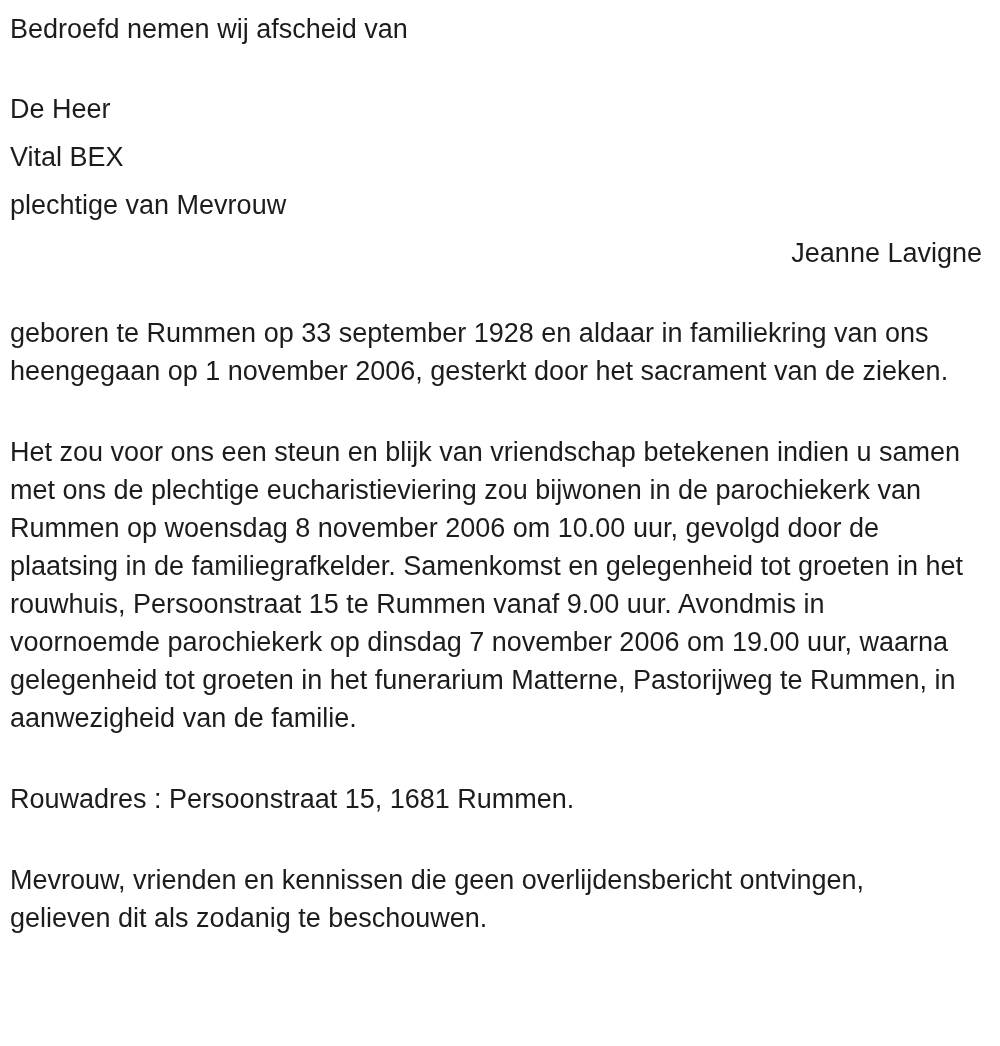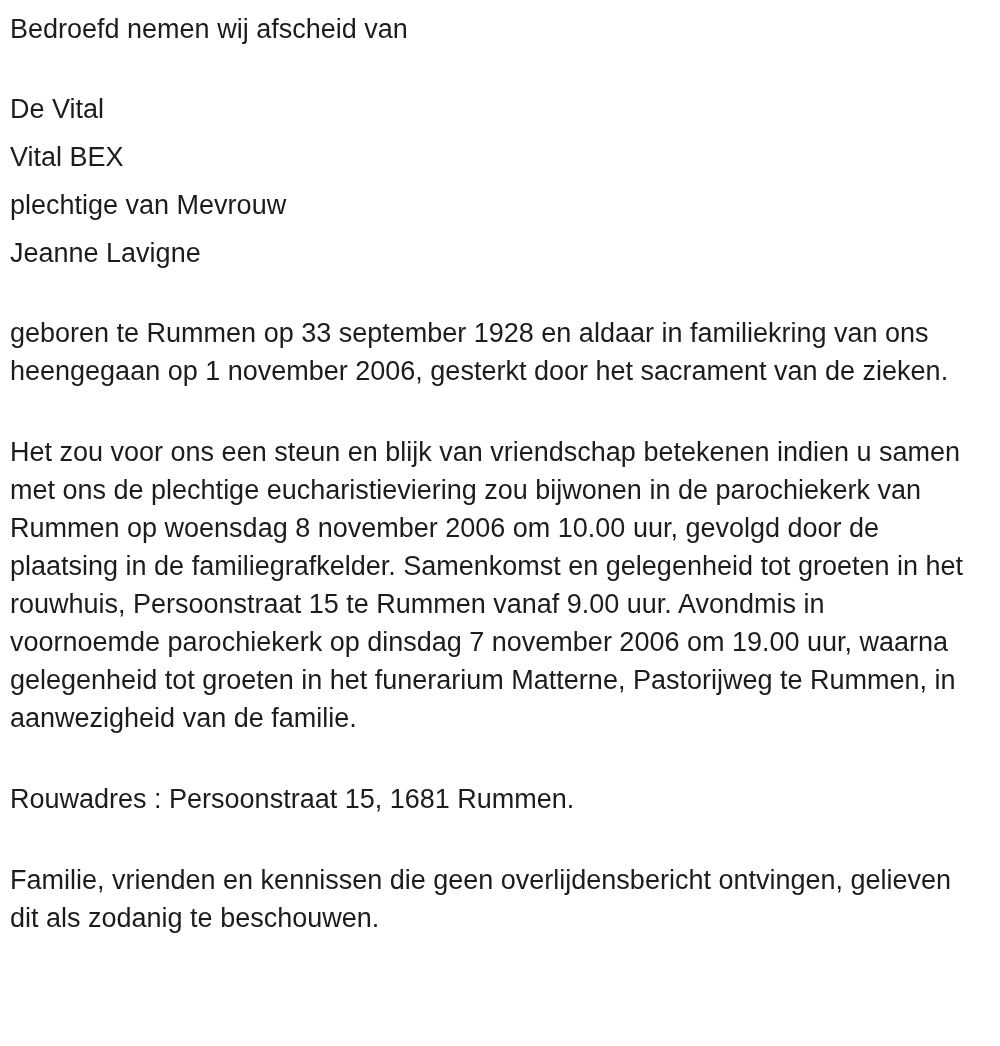--- a/index.html
+++ b/index.html
@@ -41,29 +41,29 @@
     margin: 0 0 42px 0 !important;
   }
 </style>
 </head>
 <body>
 
 <div class="page">
 
   <p class="intro">Bedroefd nemen wij afscheid van</p>
 
-  <p class="header-line">De Vital</p>
+  <p class="header-line">De Heer</p>
 
   <p class="header-line name">Vital BEX</p>
 
   <p class="header-line">plechtige van Mevrouw</p>
 
-  <p class="header-line after-gap" style="margin-bottom: 42px !important;">Jeanne Lavigne</p>
+  <p class="header-line after-gap" style="margin-bottom: 42px !important; text-align: right;">Jeanne Lavigne</p>
 
   <p class="block">geboren te Rummen op 33 september 1928 en aldaar in familiekring van ons heengegaan op 1 november 2006, gesterkt door het sacrament van de zieken.</p>
 
   <p class="block">Het zou voor ons een steun en blijk van vriendschap betekenen indien u samen met ons de plechtige eucharistieviering zou bijwonen in de parochiekerk van Rummen op woensdag 8 november 2006 om 10.00 uur, gevolgd door de plaatsing in de familiegrafkelder. Samenkomst en gelegenheid tot groeten in het rouwhuis, Persoonstraat 15 te Rummen vanaf 9.00 uur. Avondmis in voornoemde parochiekerk op dinsdag 7 november 2006 om 19.00 uur, waarna gelegenheid tot groeten in het funerarium Matterne, Pastorijweg te Rummen, in aanwezigheid van de familie.</p>
 
   <p class="block">Rouwadres : Persoonstraat 15, 1681 Rummen.</p>
 
-  <p class="block">Familie, vrienden en kennissen die geen overlijdensbericht ontvingen, gelieven dit als zodanig te beschouwen.</p>
+  <p class="block">Mevrouw, vrienden en kennissen die geen overlijdensbericht ontvingen, gelieven dit als zodanig te beschouwen.</p>
 
 </div>
 
 </body></html>

